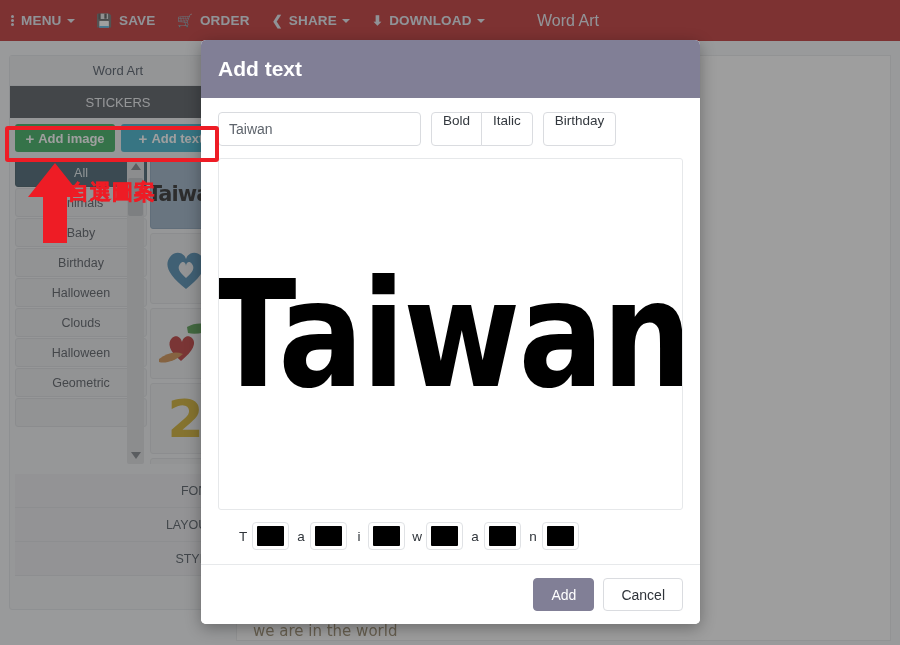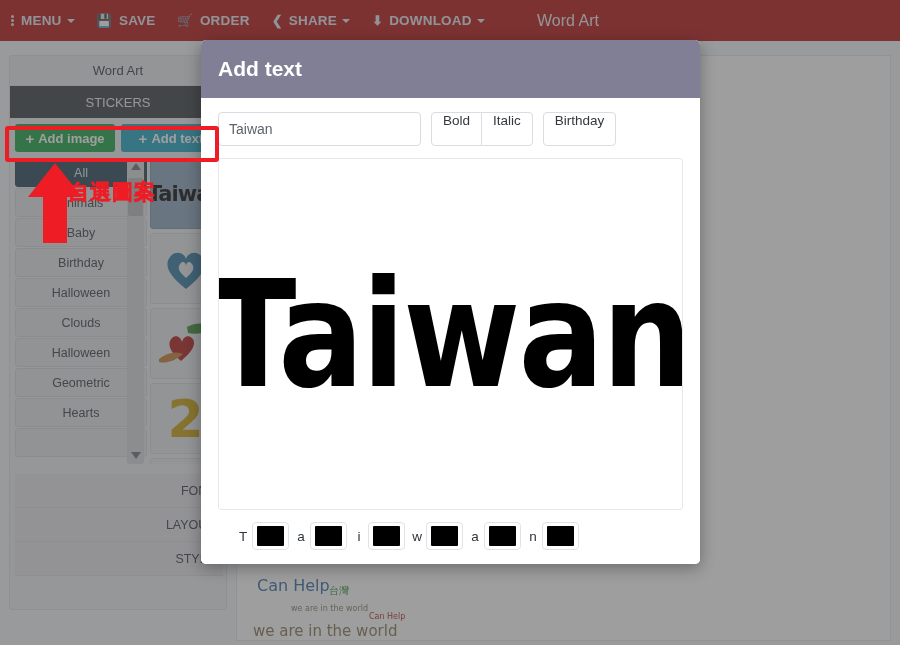--- a/index.html
+++ b/index.html
@@ -494,23 +494,20 @@
           </div>
           <div class="cat-item">
             <span>Clouds</span>
           </div>
           <div class="cat-item">
             <span>Halloween</span>
           </div>
           <div class="cat-item">
             <span>Geometric</span>
           </div>
-          <div class="cat-item">
-            <span>Hearts</span>
-          </div>
           <div class="cat-item"></div>
         </div>
 
       <div class="cat-scroll">
         <div class="arrow-up"></div>
         <div class="thumb"></div>
         <div class="arrow-down"></div>
       </div>
 
       <div class="thumbs-col" id="thumbscol">
@@ -632,20 +629,28 @@
           <div class="sw-letter">a</div>
           <div class="sw-box">
             <div class="sw-chip" style="background: rgb(0, 0, 0);"></div>
           </div>
           <div class="sw-letter">n</div>
           <div class="sw-box">
             <div class="sw-chip" style="background: rgb(0, 0, 0);"></div>
           </div>
         </div>
     </div>
+    <div class="modal-foot">
+      <div class="fbtn fbtn-add">
+          <span>Add</span>
+        </div>
+      <div class="fbtn fbtn-cancel">
+          <span>Cancel</span>
+        </div>
+    </div>
   </div>
 
   <div class="anno-box"></div>
   <svg class="anno-arrow" width="56" height="80" viewBox="0 0 56 80">
     <polygon points="28,0 55,34 40,34 40,80 16,80 16,34 1,34" fill="#ee1c25"></polygon>
   </svg>
   <div class="anno-text">自選圖案</div>
 
 </div>
 

